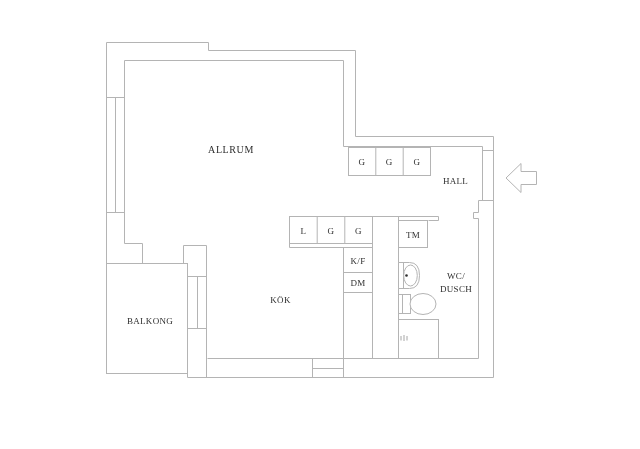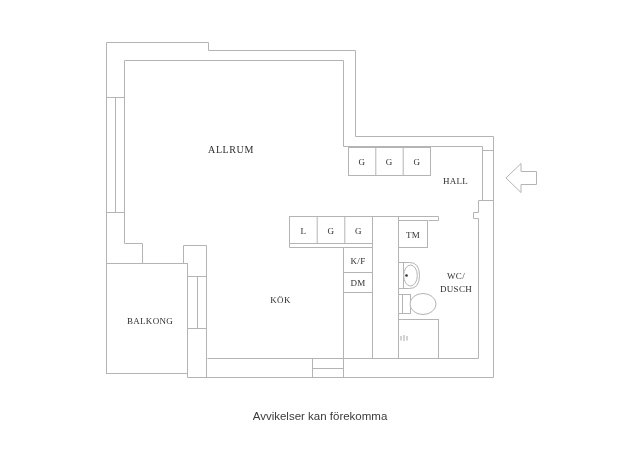--- a/index.html
+++ b/index.html
@@ -96,14 +96,13 @@
     <path class="fixture" d="M506,178 L521,163.5 V171.5 H536.5 V184.5 H521 V192.5 Z"></path>
 
     <text class="room-label" x="231" y="153">ALLRUM</text>
     <text class="small-label" x="455.5" y="183.5">HALL</text>
     <text class="small-label" x="280.5" y="302.5">KÖK</text>
     <text class="small-label" x="150" y="323.5">BALKONG</text>
     <text class="small-label" x="456" y="279">WC/</text>
     <text class="small-label" x="456" y="292">DUSCH</text>
   </svg>
 
-  <div class="caption">Avvikelser kan förekomma</div>
 </div>
 
 </body></html>

